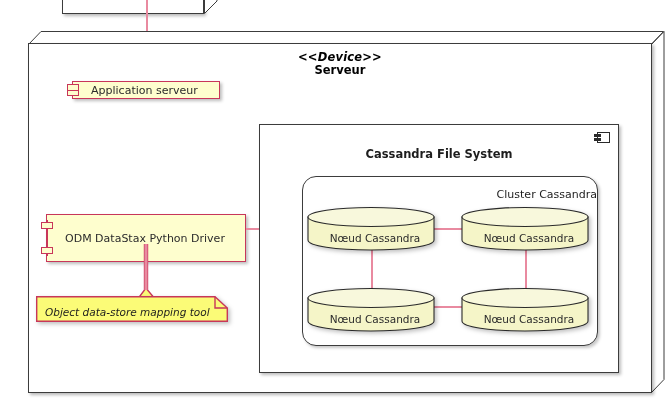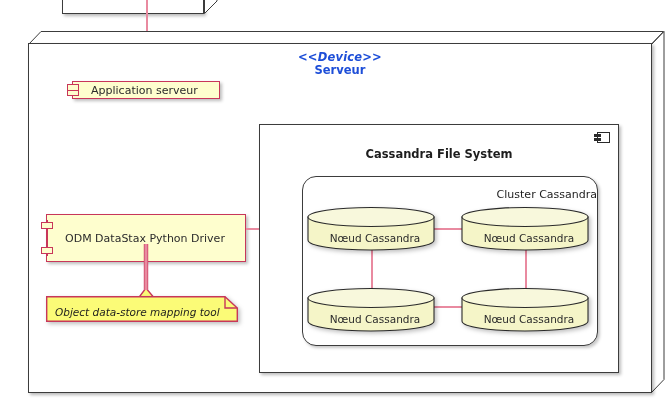--- a/index.html
+++ b/index.html
@@ -26,21 +26,21 @@
   }
   .node3d .topface svg{display:block;}
   .node3d .sideface{
     position:absolute;right:0;top:0;width:13px;bottom:0;overflow:hidden;
   }
   .node3d .sideface svg{display:block;}
 
   .node-title{
     position:absolute;left:0;right:12px;top:20px;
     text-align:center;line-height:1.15;
-    color:#1d4ed8;pointer-events:none;
+    color:#000000;pointer-events:none;
   }
   .stereo{font-style:italic;font-weight:bold;font-size:11.5px;letter-spacing:.2px;}
   .nodename{font-weight:bold;font-size:11.5px;}
 
   
   .component{
     position:absolute;
     background:#FEFECE;
     border:1.4px solid #C8365A;
     box-shadow:2px 2px 3px rgba(0,0,0,0.26);
@@ -165,21 +165,21 @@
 
   <div class="link h" style="left:246px;top:228px;width:72px;"></div>
 
   <div class="arrowline" style="left:136px;top:244px;width:22px;height:56px;">
     <svg width="22" height="56" viewBox="0 0 22 56">
       <path d="M8.5,0 L8.5,46 L1,56 L20,56 L11.5,46 L11.5,0 Z" fill="#FBFB77" stroke="#C8365A" stroke-width="1.4"></path>
       <rect x="8.5" y="0" width="3" height="46" fill="#E98AA0" stroke="none"></rect>
     </svg>
   </div>
 
-  <div class="note" style="left:46px;top:296px;width:192px;height:32px;">
+  <div class="note" style="left:36px;top:296px;width:192px;height:32px;">
     <svg width="192" height="26" viewBox="0 0 192 26">
       <path d="M0.7,0.7 L179,0.7 L191.3,12 L191.3,25.3 L0.7,25.3 Z" fill="#FBFB77" stroke="#C8365A" stroke-width="1.4" stroke-linejoin="miter"></path>
       <path d="M179,0.7 L179,12 L191.3,12" fill="none" stroke="#C8365A" stroke-width="1.4"></path>
     </svg>
     <div class="ntext">Object data-store mapping tool</div>
   </div>
 
   <div class="cfs" style="left:259px;top:124px;width:360px;height:249px;">
     <div class="cicon">
       <div class="body"></div>

